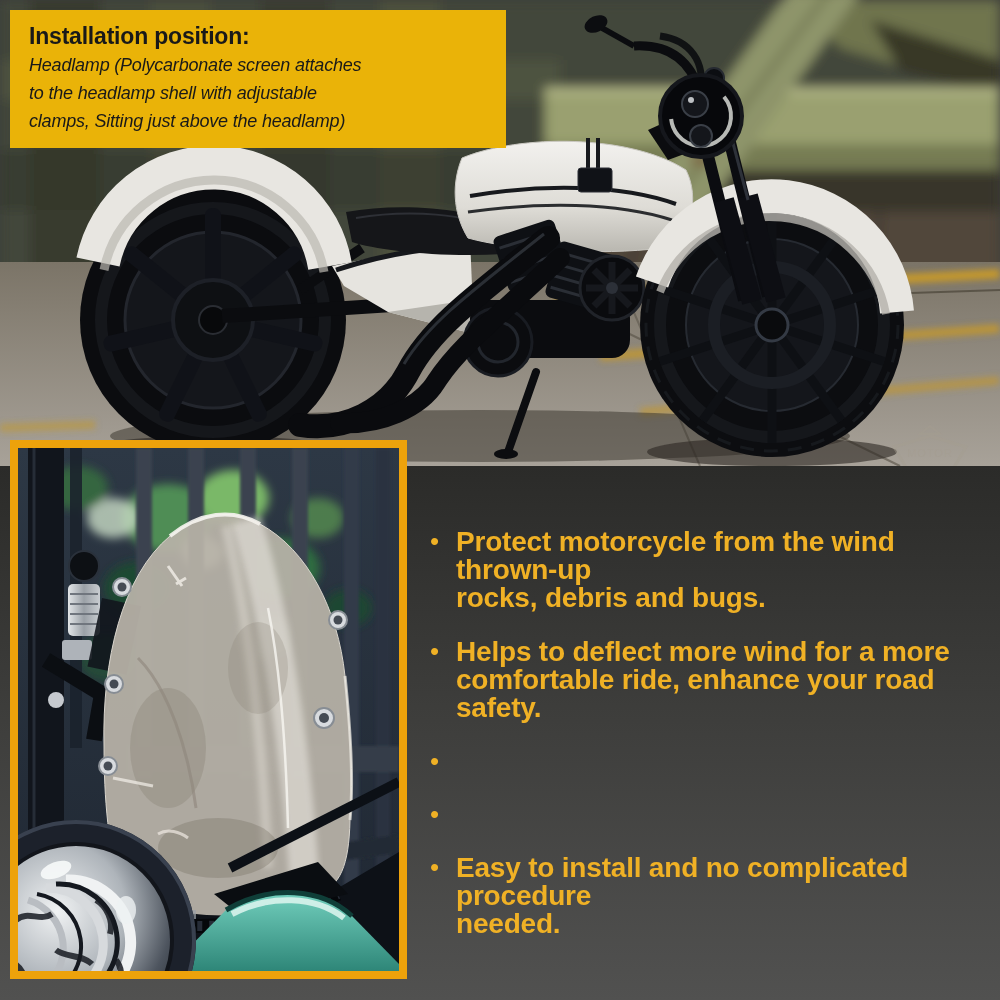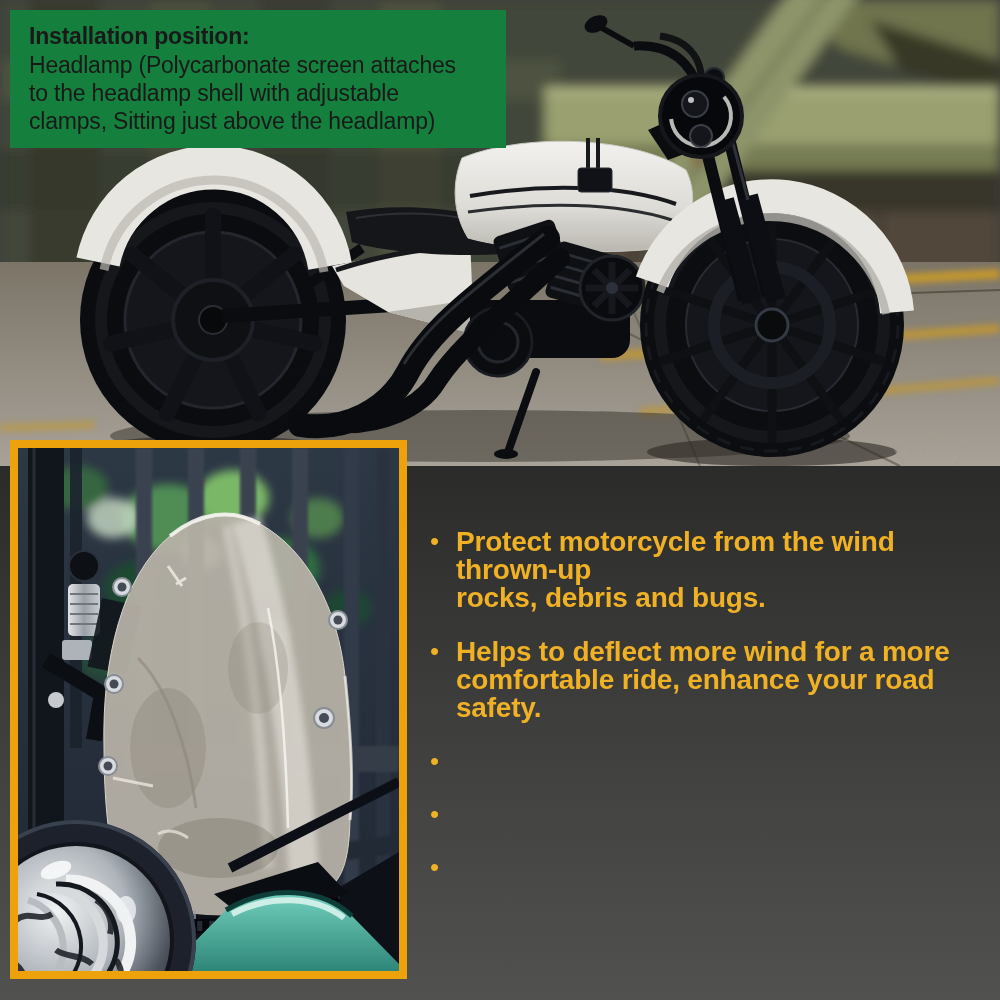--- a/index.html
+++ b/index.html
@@ -21,24 +21,24 @@
     flex:0 0 26px;color:#F0B125;font-size:26px;line-height:27px;
     text-align:left;
   }
   .feature-text{
     white-space:pre-line;color:#F0B125;font-size:28px;line-height:28px;
     font-weight:bold;letter-spacing:-0.2px;
   }
   
   .install-box{
     position:absolute;left:10px;top:10px;width:496px;box-sizing:border-box;
-    background:#15803d;color:#191919;padding:11px 16px 13px 19px;
+    background:#eab308;color:#191919;padding:11px 16px 13px 19px;
   }
   .ib-title{font-size:23px;line-height:30px;font-weight:bold;letter-spacing:-0.2px;}
-  .ib-body{font-size:23px;line-height:28px;white-space:pre-line;letter-spacing:-0.2px;}
+  .ib-body{font-size:18px;line-height:28px;white-space:pre-line;letter-spacing:-0.2px;font-style:italic;}
   
   .inset{
     position:absolute;left:10px;top:440px;width:397px;height:539px;
     box-sizing:border-box;border:8px solid #EDA20B;overflow:hidden;background:#222b36;
   }
   .inset svg{display:block;}
 </style>
 </head>
 <body>
 
@@ -242,20 +242,22 @@
 comfortable ride, enhance your road safety.</span>
       </li>
       <li class="feature-item">
         <span class="bullet">•</span>
       </li>
       <li class="feature-item">
         <span class="bullet">•</span>
       </li>
       <li class="feature-item">
         <span class="bullet">•</span>
+        <span class="feature-text">Easy to install and no complicated procedure
+needed.</span>
       </li>
     </ul>
   </div>
 
   <div class="install-box">
     <div class="ib-title">Installation position:</div>
     <div class="ib-body">Headlamp (Polycarbonate screen attaches
 to the headlamp shell with adjustable
 clamps, Sitting just above the headlamp)</div>
   </div>

